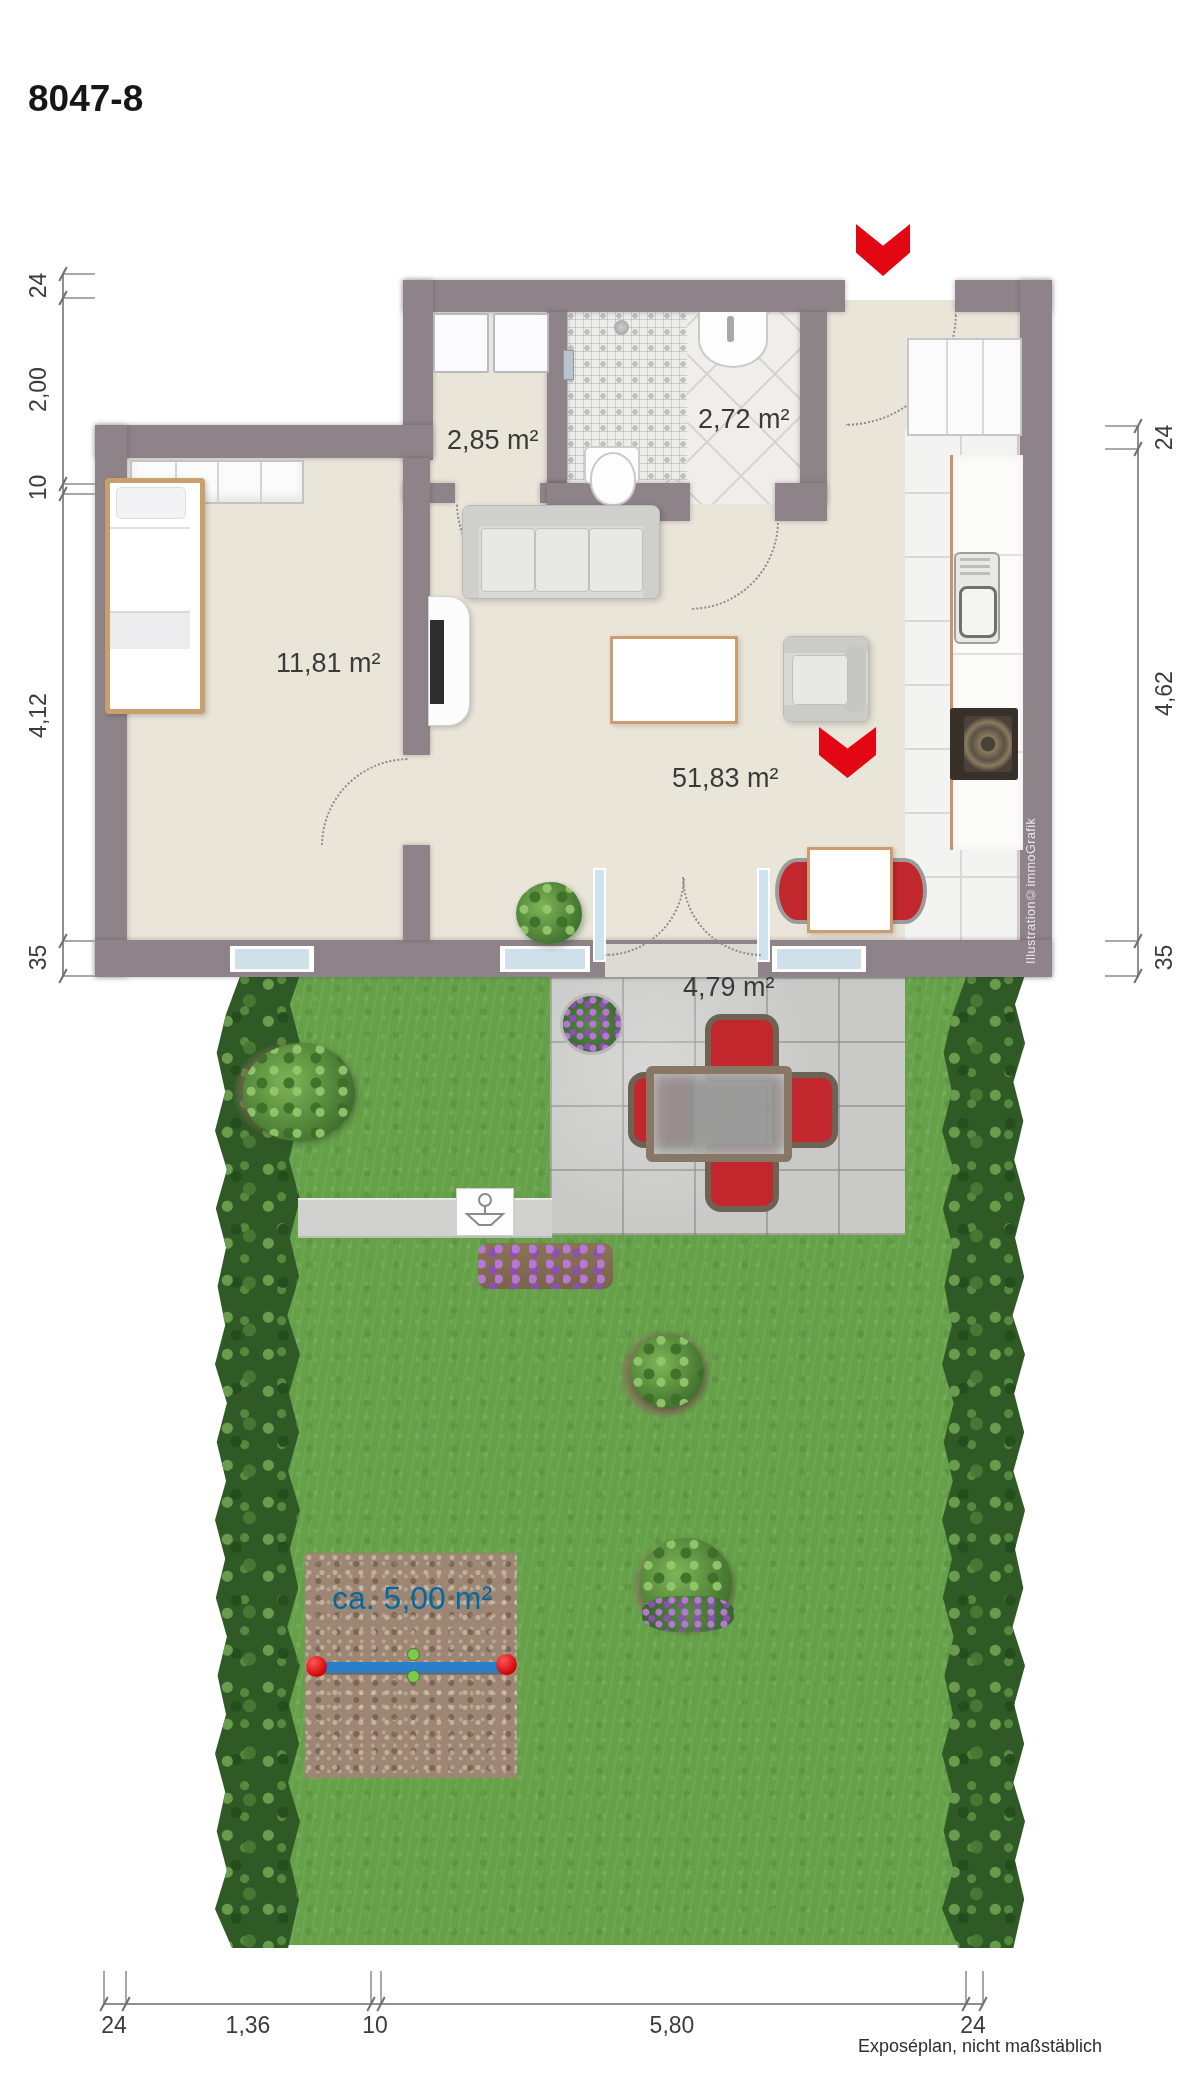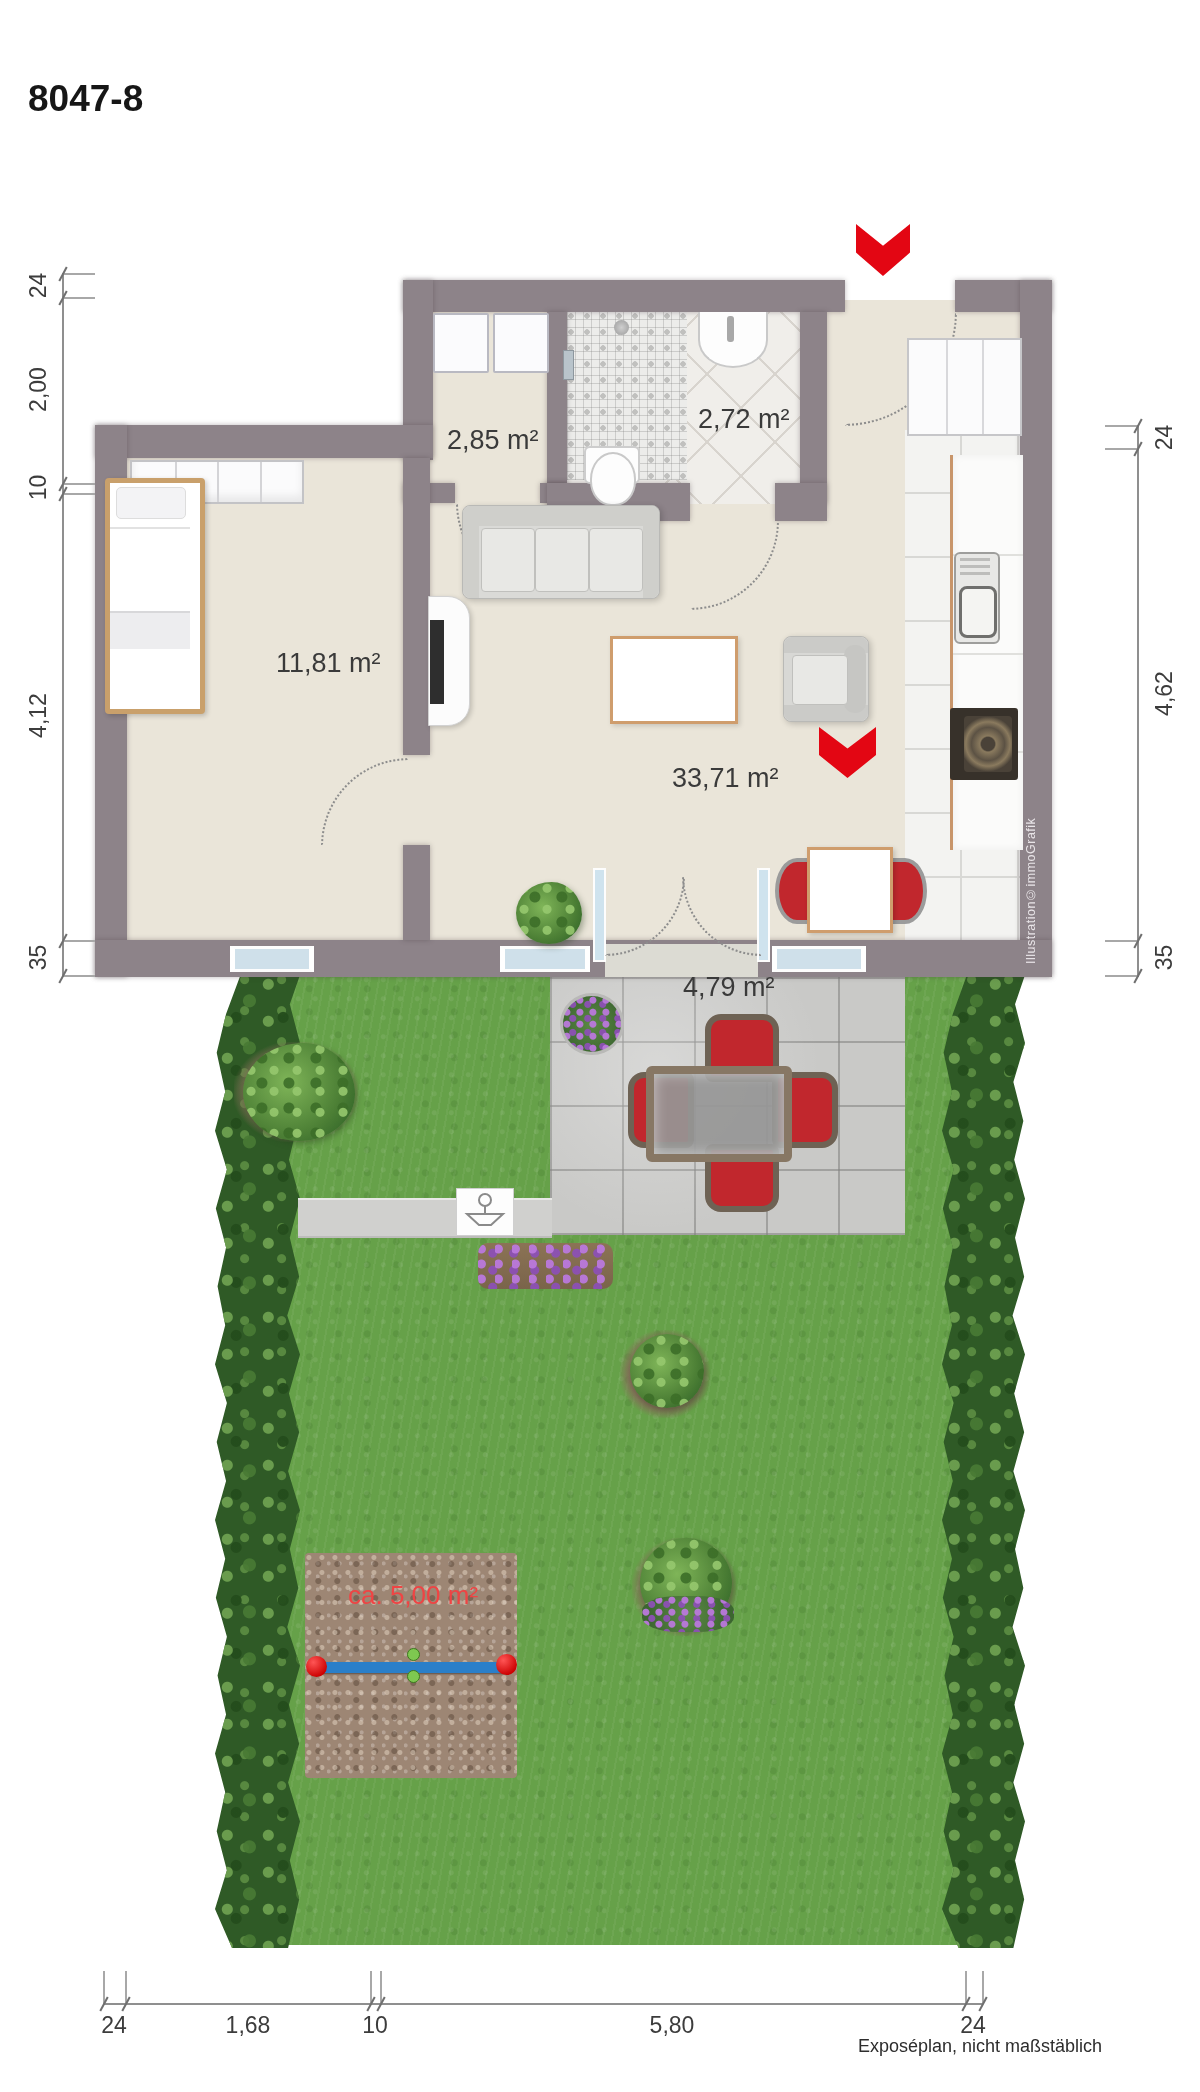--- a/index.html
+++ b/index.html
@@ -116,21 +116,21 @@
   <div class="mulch" style="left:234px;top:1042px;width:124px;height:100px;"></div>
   <div class="bush" style="left:243px;top:1043px;width:112px;height:98px;"></div>
   <div class="abs" style="left:478px;top:1243px;width:135px;height:46px;border-radius:10px;background:radial-gradient(circle at 20% 40%, rgba(186,120,220,.95) 0 4px, transparent 5px),radial-gradient(circle at 70% 60%, rgba(140,80,180,.95) 0 4px, transparent 5px),linear-gradient(#8b7355,#7a644a);background-size:17px 15px,21px 17px,auto;"></div>
   <div class="mulch" style="left:620px;top:1330px;width:90px;height:88px;"></div>
   <div class="bush" style="left:630px;top:1334px;width:74px;height:74px;border-radius:50%;"></div>
   <div class="mulch" style="left:632px;top:1538px;width:104px;height:98px;"></div>
   <div class="bush" style="left:640px;top:1538px;width:92px;height:90px;border-radius:50%;"></div>
   <div class="flowers" style="left:642px;top:1596px;width:92px;height:36px;border-radius:40%;"></div>
 
   <div class="sand" style="left:305px;top:1553px;width:212px;height:225px;"></div>
-  <div class="area-label" style="left:348px;top:1580px;font-size:26px;color:#ef4444;">ca. 5,00 m²</div>
+  <div class="area-label" style="left:332px;top:1580px;font-size:32px;color:#0369a1;">ca. 5,00 m²</div>
   <div class="abs" style="left:316px;top:1662px;width:194px;height:11px;background:#2a7fc9;border-radius:5px;box-shadow:0 1px 2px rgba(0,0,0,.4);"></div>
   <div class="abs" style="left:306px;top:1656px;width:21px;height:21px;background:radial-gradient(circle at 35% 30%, #f55, #c00 75%);border-radius:50%;"></div>
   <div class="abs" style="left:496px;top:1654px;width:21px;height:21px;background:radial-gradient(circle at 35% 30%, #f55, #c00 75%);border-radius:50%;"></div>
   <div class="abs" style="left:407px;top:1648px;width:11px;height:11px;background:#7ec850;border:1px solid #3c7a1e;border-radius:50%;"></div>
   <div class="abs" style="left:407px;top:1670px;width:11px;height:11px;background:#7ec850;border:1px solid #3c7a1e;border-radius:50%;"></div>
 
   <div class="floor" style="left:420px;top:300px;width:600px;height:200px;"></div>
   <div class="floor" style="left:120px;top:450px;width:900px;height:492px;"></div>
   <div class="bathfloor" style="left:567px;top:312px;width:260px;height:192px;"></div>
   <div class="mosaic" style="left:567px;top:312px;width:120px;height:168px;"></div>
@@ -232,21 +232,21 @@
     <div style="position:absolute;left:4px;top:11px;width:30px;height:3px;background:#bdbdbb;"></div>
     <div style="position:absolute;left:4px;top:18px;width:30px;height:3px;background:#bdbdbb;"></div>
     <div style="position:absolute;left:3px;top:32px;width:32px;height:46px;background:#f4f4f2;border:3px solid #6f6f6d;border-radius:8px;"></div>
   </div>
   <div class="abs" style="left:950px;top:708px;width:68px;height:72px;background:#37312a;border-radius:3px;">
     <div style="position:absolute;left:14px;top:8px;width:48px;height:56px;background:radial-gradient(circle at 50% 50%, #4a4238 18%, #8a7a5e 22%, #5c5244 45%, #8a7a5e 60%, #4a4238 75%);border-radius:4px;"></div>
   </div>
 
   <div class="area-label" style="left:447px;top:425px;">2,85 m²</div>
   <div class="area-label" style="left:698px;top:404px;">2,72 m²</div>
-  <div class="area-label" style="left:672px;top:763px;">33,71 m²</div>
+  <div class="area-label" style="left:672px;top:763px;">51,83 m²</div>
   <div class="area-label" style="left:683px;top:972px;">4,79 m²</div>
 
   <div class="dimline" style="left:62px;top:273px;width:2px;height:704px;"></div>
   <div class="stub" style="left:62px;top:273px;width:33px;height:2px;"></div>
   <div class="stub" style="left:62px;top:297px;width:33px;height:2px;"></div>
   <div class="stub" style="left:62px;top:483px;width:33px;height:2px;"></div>
   <div class="stub" style="left:62px;top:493px;width:33px;height:2px;"></div>
   <div class="stub" style="left:62px;top:940px;width:33px;height:2px;"></div>
   <div class="stub" style="left:62px;top:975px;width:33px;height:2px;"></div>
   <div class="tickslash" style="left:55px;top:273px;"></div>
@@ -281,20 +281,20 @@
   <div class="stub" style="left:380px;top:1971px;width:2px;height:33px;"></div>
   <div class="stub" style="left:965px;top:1971px;width:2px;height:33px;"></div>
   <div class="stub" style="left:982px;top:1971px;width:2px;height:33px;"></div>
   <div class="tickslash" style="left:96px;top:2003px;"></div>
   <div class="tickslash" style="left:118px;top:2003px;"></div>
   <div class="tickslash" style="left:363px;top:2003px;"></div>
   <div class="tickslash" style="left:373px;top:2003px;"></div>
   <div class="tickslash" style="left:958px;top:2003px;"></div>
   <div class="tickslash" style="left:975px;top:2003px;"></div>
   <div class="hlabel" style="left:66px;top:2012px;">24</div>
-  <div class="hlabel" style="left:200px;top:2012px;">1,68</div>
+  <div class="hlabel" style="left:200px;top:2012px;">1,36</div>
   <div class="hlabel" style="left:327px;top:2012px;">10</div>
   <div class="hlabel" style="left:624px;top:2012px;">5,80</div>
   <div class="hlabel" style="left:925px;top:2012px;">24</div>
 
   <div class="footer">Exposéplan, nicht maßstäblich</div>
 
 </div>
 
 </body></html>

